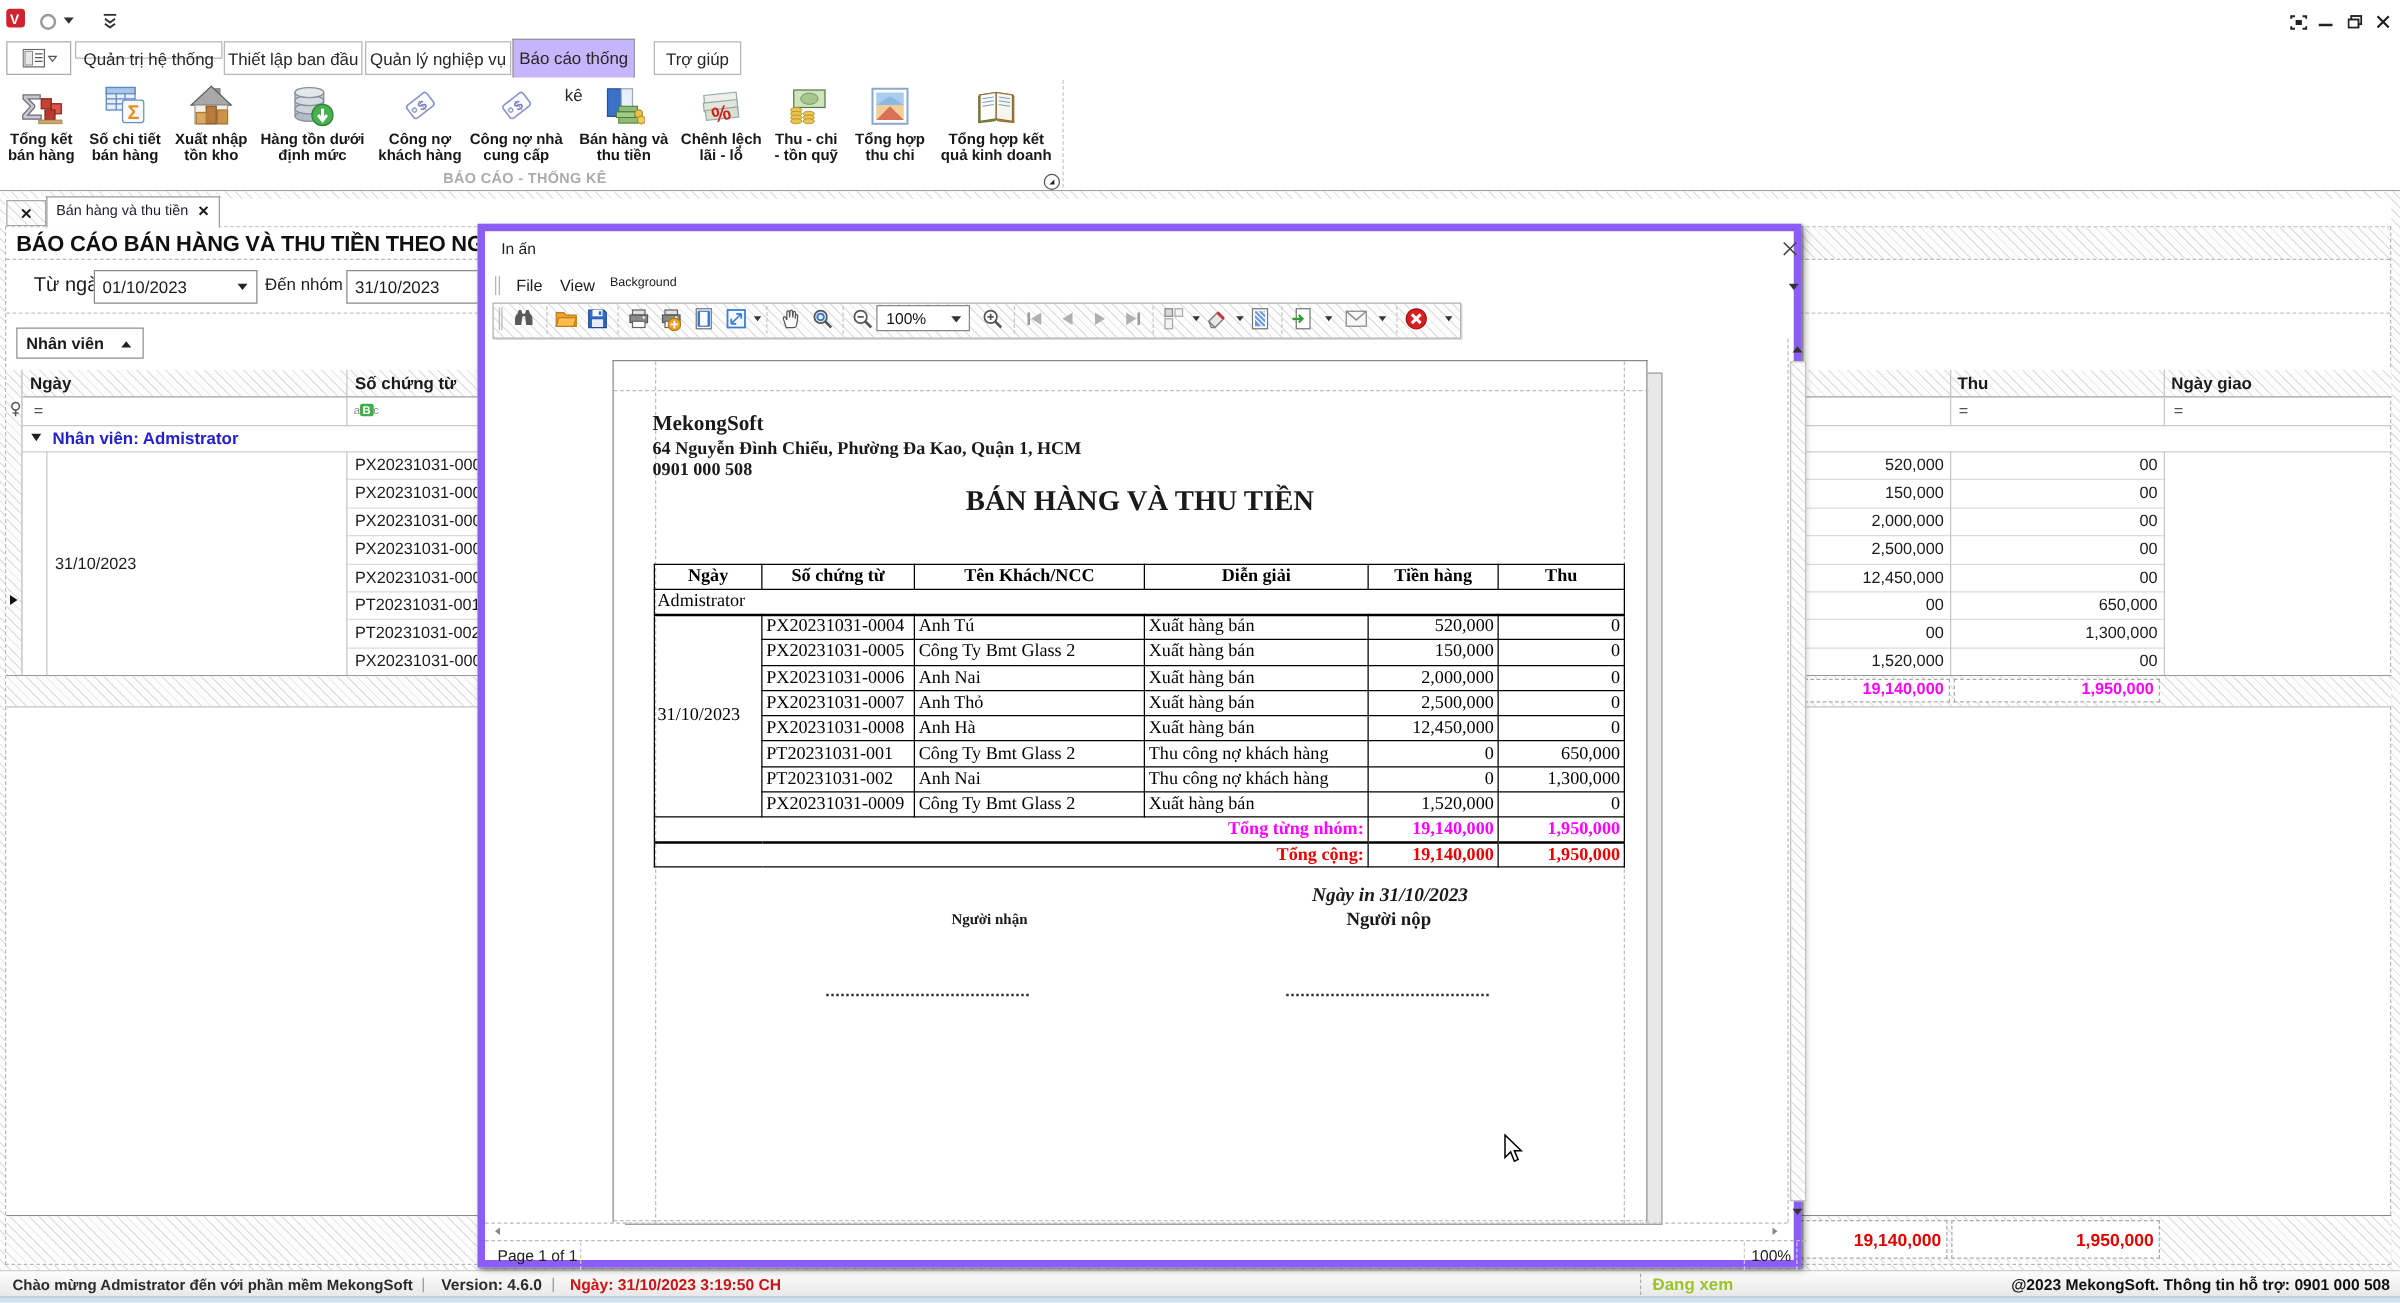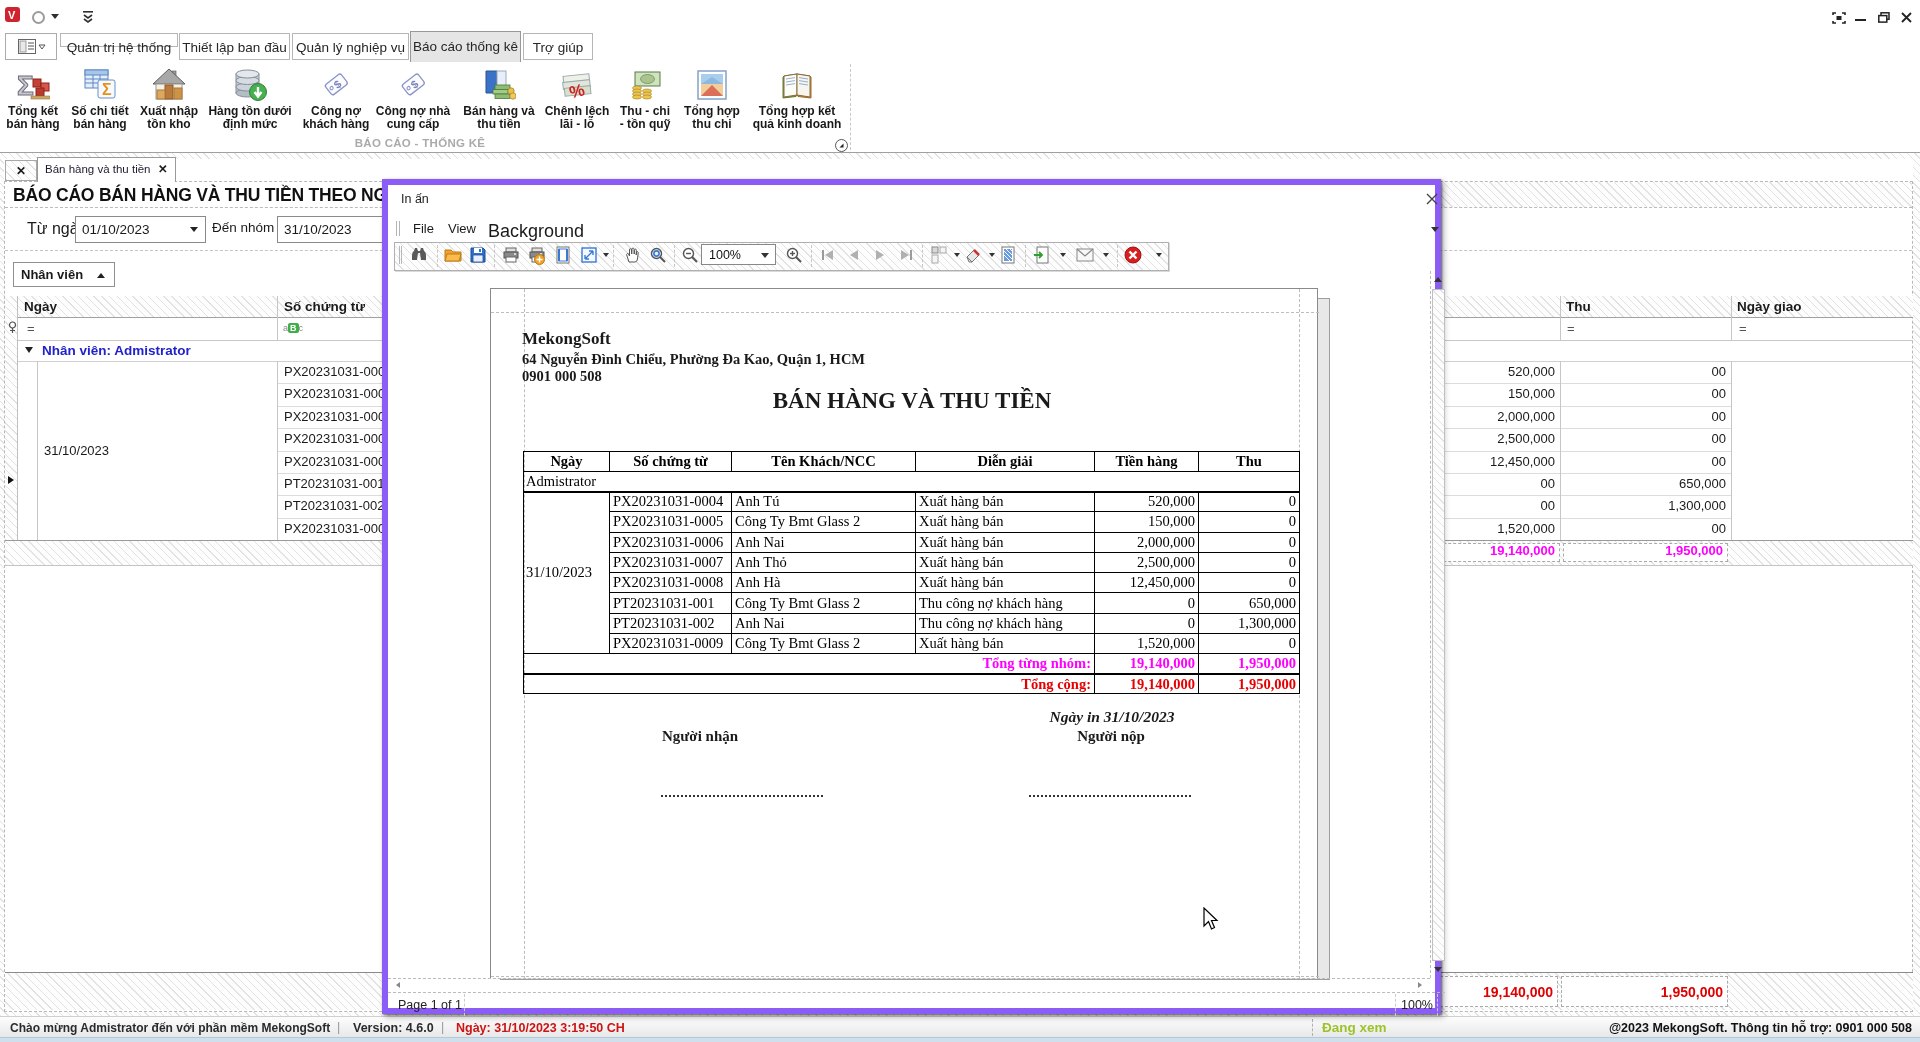--- a/index.html
+++ b/index.html
@@ -53,21 +53,21 @@
         <rect x="2" y="2" width="6" height="11" fill="#e8e8e8" stroke="#888" stroke-width="0.8"></rect>
         <line x1="10" y1="4" x2="16" y2="4" stroke="#555"></line>
         <line x1="10" y1="7" x2="16" y2="7" stroke="#555"></line>
         <line x1="10" y1="10" x2="16" y2="10" stroke="#555"></line>
         <path d="M21 6 L27 6 L24 10 Z" fill="none" stroke="#555"></path>
       </svg>
  </div>
  <div class="ab tabtx" style="left:60px;top:0;width:118px;height:14px;line-height:27px;border:1px solid #b6b6b6;box-sizing:border-box">Quản trị hệ thống</div>
  <div class="ab tabtx" style="left:179px;top:0;width:111px;height:27px;line-height:27px;border:1px solid #b6b6b6;box-sizing:border-box">Thiết lập ban đầu</div>
  <div class="ab tabtx" style="left:292px;top:0;width:117px;height:27px;line-height:27px;border:1px solid #b6b6b6;box-sizing:border-box">Quản lý nghiệp vụ</div>
- <div class="ab tabtx" style="left:410px;top:-2px;width:111px;height:31px;line-height:30px;border:1px solid #989898;border-bottom:none;box-sizing:border-box;background:#e5e5e5;z-index:2">Báo cáo thống kê</div>
+ <div class="ab tabtx" style="left:410px;top:-2px;width:98px;height:31px;line-height:30px;border:1px solid #989898;border-bottom:none;box-sizing:border-box;background:#c4b5fd;z-index:2">Báo cáo thống kê</div>
  <div class="ab tabtx" style="left:523px;top:0;width:70px;height:27px;line-height:27px;border:1px solid #b6b6b6;box-sizing:border-box">Trợ giúp</div>
 </div>
 
 <div class="ab" style="left:0;top:62px;width:1920px;height:91px;background:#fff" id="ribbon">
  <div class="ab" style="left:16px;top:6px">
       <svg width="34" height="34">
         <text x="1" y="27" font-size="28" font-weight="bold" fill="#c8c8d2" stroke="#6e6e7a" stroke-width="1">Σ</text>
         <rect x="17" y="11" width="8" height="8" fill="#c44134" stroke="#8e2318"></rect>
         <rect x="25" y="15" width="8" height="8" fill="#d8564a" stroke="#8e2318"></rect>
         <rect x="20" y="20" width="8" height="8" fill="#b93a2c" stroke="#8e2318"></rect>
@@ -328,21 +328,21 @@
 
 <div class="ab" style="left:382px;top:179px;width:1059px;height:835px;background:#fff;border:6px solid #8b5cf6;box-sizing:border-box;box-shadow:1px 1px 2px rgba(0,0,0,.5),3px 3px 6px rgba(0,0,0,.3);z-index:50" id="dialog">
  <div class="ab" style="left:13px;top:7px;font-size:12.5px;color:#222">In ấn</div>
  <svg class="ab" style="left:1038px;top:8px" width="12" height="12">
       <path d="M1 1 L11 11 M11 1 L1 11" stroke="#444" stroke-width="1.4"></path>
     </svg>
  <div class="ab" style="left:8px;top:36px;width:1px;height:15px;background:#b4b4b4"></div>
  <div class="ab" style="left:11px;top:36px;width:1px;height:15px;background:#b4b4b4"></div>
  <div class="ab" style="left:25px;top:36px;font-size:13px;color:#1a1a1a">File</div>
  <div class="ab" style="left:60px;top:36px;font-size:13px;color:#1a1a1a">View</div>
- <div class="ab" style="left:100px;top:36px;font-size:18px;color:#1a1a1a">Background</div>
+ <div class="ab" style="left:100px;top:36px;font-size:10px;color:#1a1a1a">Background</div>
  <div class="ab" style="left:1043px;top:42px;width:0;height:0;border-left:4px solid transparent;border-right:4px solid transparent;border-top:5px solid #333"></div>
  <div class="ab hz" style="left:6px;top:57px;width:775px;height:29px;border:1px solid #b0b0b0;box-sizing:border-box;box-shadow:1px 1px 0 #dadada">
   <div class="ab" style="left:4px;top:3px;width:1px;height:18px;background:#b8b8b8"></div>
   <div class="ab" style="left:6px;top:3px;width:1px;height:18px;background:#b8b8b8"></div>
   <svg class="ab" style="left:15px;top:3px" width="18" height="18">
         <path d="M2 10 Q2 6 4 5 L5 2 H7 L8 5 H10 L11 2 H13 L14 5 Q16 6 16 10 L16 14 H11 L10 7 H8 L7 14 H2 Z" fill="#5a5a5a"></path>
       </svg>
   <div class="ab" style="left:42px;top:2px;height:22px;border-left:1px dashed #c6c6c6"></div>
   <svg class="ab" style="left:49px;top:3px" width="18" height="18">
         <path d="M1 4 H7 L9 6 H17 V15 H1 Z" fill="#f0a22a" stroke="#c07d18"></path>
@@ -552,21 +552,21 @@
             <td class="r" style="font-weight:bold;color:#ff00ff;border-bottom:2px solid #000">1,950,000</td>
           </tr>
           <tr style="height:20px">
             <td colspan="4" class="r" style="font-weight:bold;color:#e80000">Tổng cộng:</td>
             <td class="r" style="font-weight:bold;color:#e80000">19,140,000</td>
             <td class="r" style="font-weight:bold;color:#e80000">1,950,000</td>
           </tr>
         </tbody>
       </table>
   <div class="ab ser b" style="left:456px;top:419px;width:330px;text-align:center;font-size:15.5px;font-style:italic">Ngày in 31/10/2023</div>
-  <div class="ab ser b" style="left:171px;top:439px;width:160px;text-align:left;font-size:15px">Người nhận</div>
+  <div class="ab ser b" style="left:171px;top:439px;width:160px;text-align:right;font-size:12px">Người nhận</div>
   <div class="ab ser b" style="left:540px;top:439px;width:160px;text-align:center;font-size:15px">Người nộp</div>
   <div class="ab" style="left:170px;top:506px;width:162px;border-bottom:2px dotted #333"></div>
   <div class="ab" style="left:538px;top:506px;width:162px;border-bottom:2px dotted #333"></div>
   <svg class="ab" style="left:712px;top:618px" width="18" height="26">
         <path d="M1 1 L1 19 L5.5 14.5 L8.5 22 L11.5 20.5 L8.5 13.5 L14 13.5 Z" fill="#fff" stroke="#000" stroke-width="1.2"></path>
       </svg>
  </div>
  <div class="ab" style="left:1042px;top:86px;width:15px;height:707px;border-left:1px dashed #bbb;box-sizing:border-box"></div>
  <div class="ab" style="left:1046px;top:92px;width:0;height:0;border-left:4px solid transparent;border-right:4px solid transparent;border-bottom:5px solid #333"></div>
  <div class="ab hz" style="left:1044px;top:104px;width:13px;height:672px;border:1px solid #c0c0c0;box-sizing:border-box"></div>

